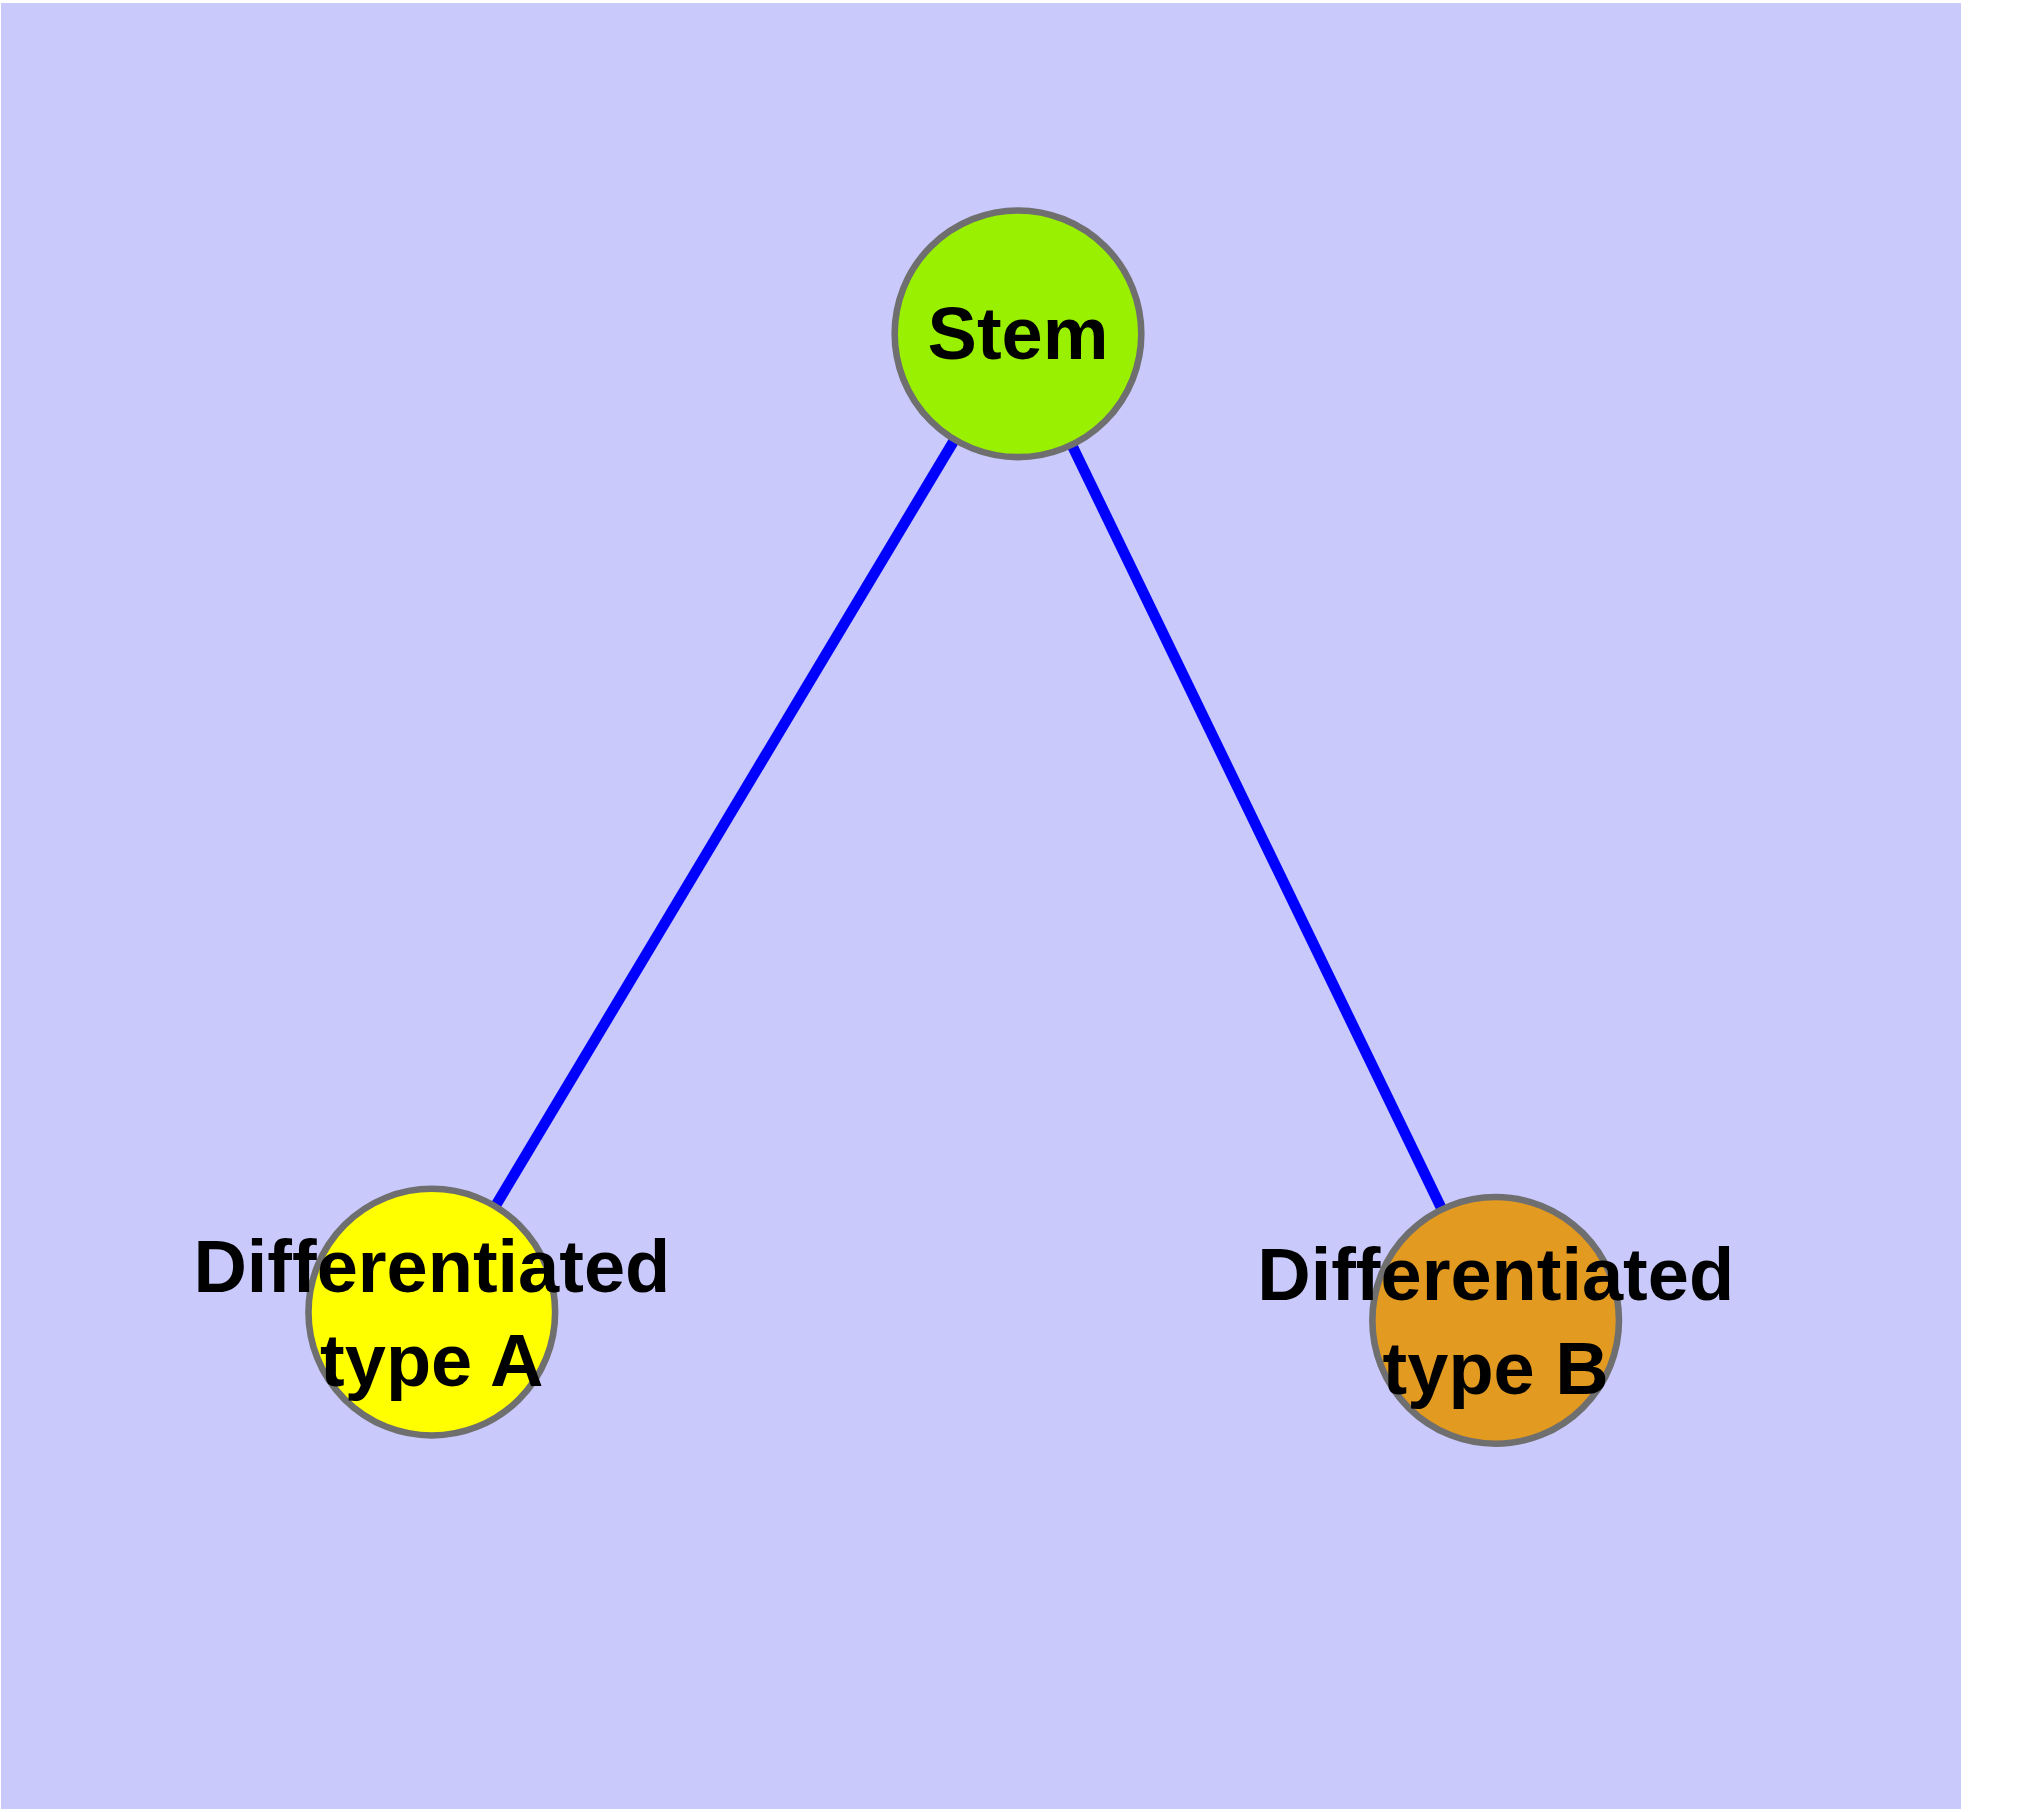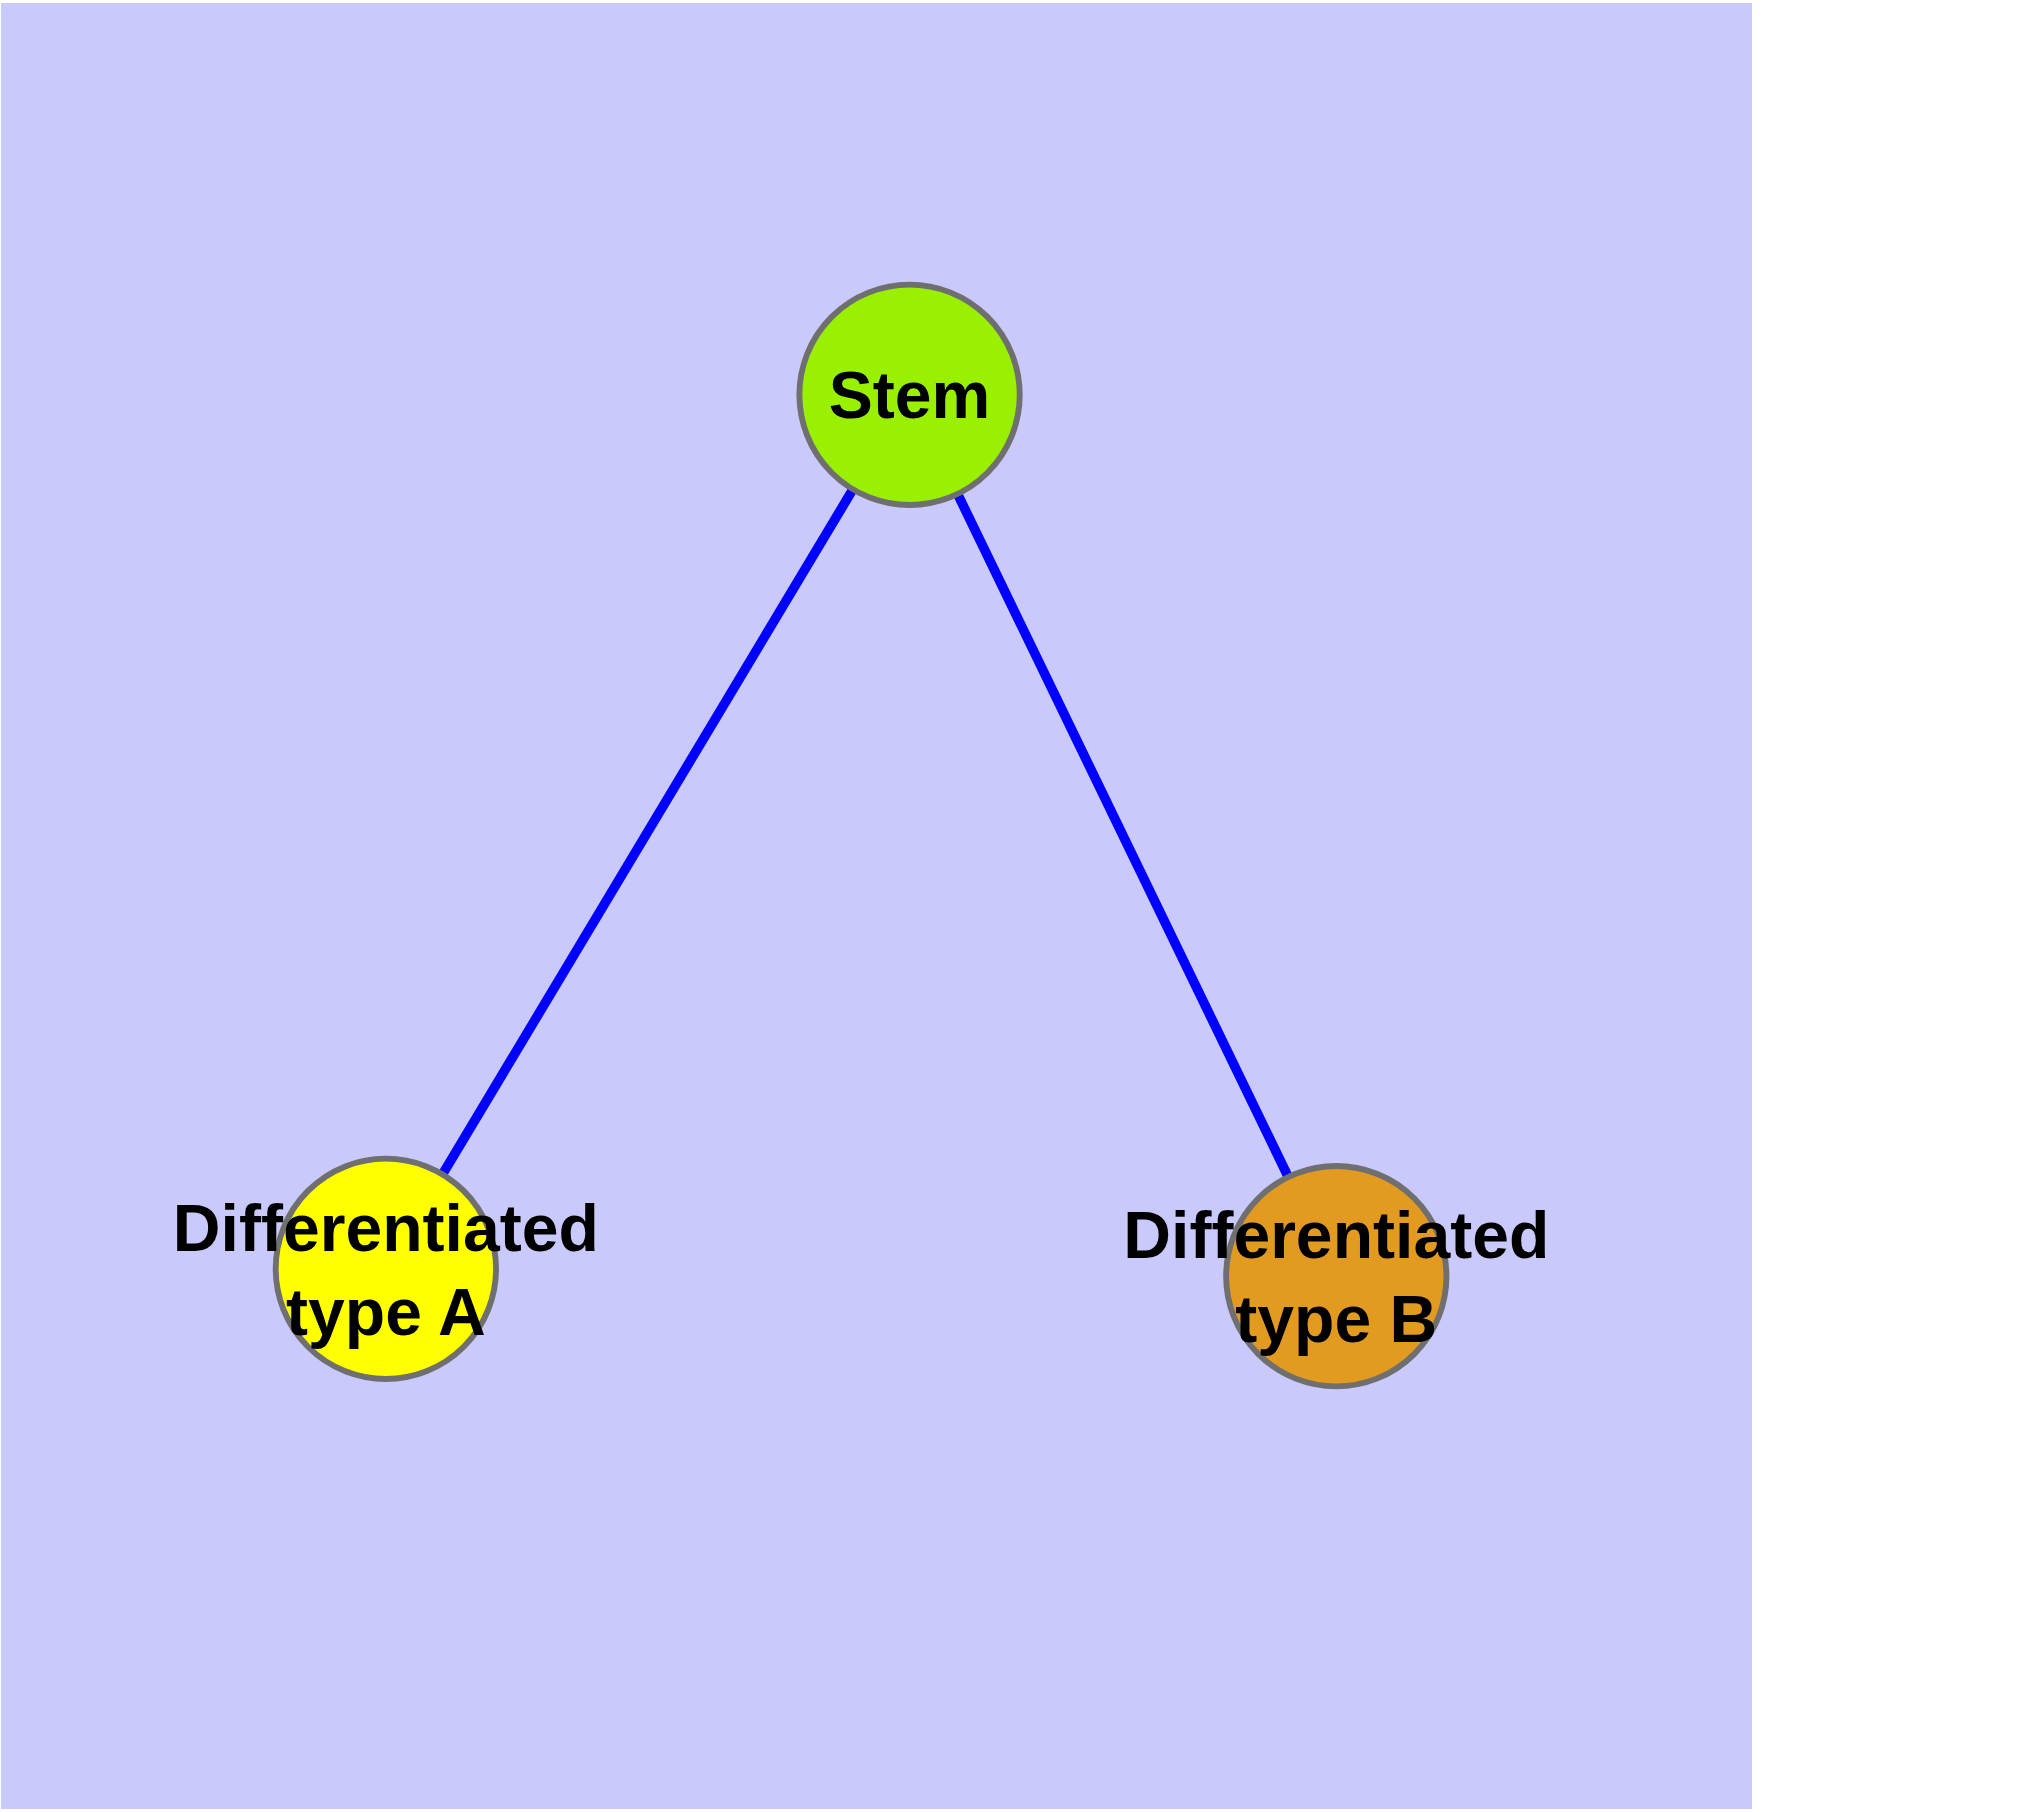--- a/index.html
+++ b/index.html
@@ -2,21 +2,21 @@
 <html style="font-size:13.6px"><head>
 <meta charset="utf-8">
 <style>
   html, body {
     margin: 0;
     padding: 0;
     background: #FFFFFF;
   }
   .canvas {
     position: relative;
-    width: 1752px;
+    width: 1961px;
     height: 1812px;
     background: #C9C9FB;
     border-top: 3.4px solid #FFFFFF;
     border-bottom: 3.4px solid #FFFFFF;
     border-left: 1.7px solid #FFFFFF;
     box-sizing: border-box;
     overflow: hidden;
   }
   svg.graph {
     display: block;

